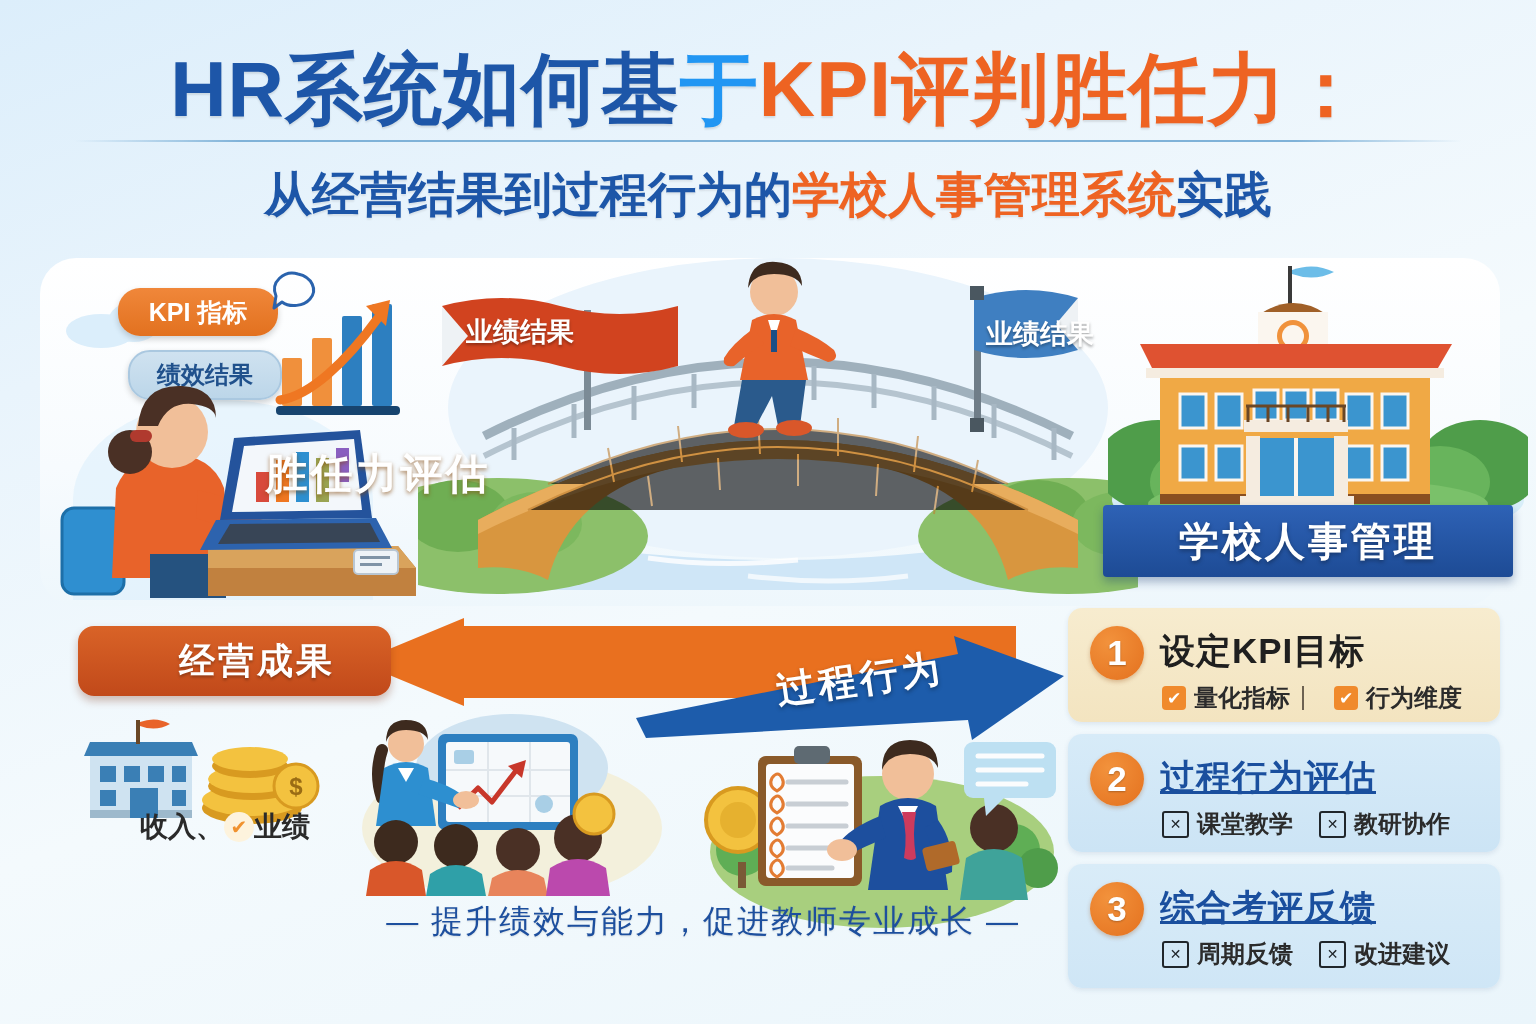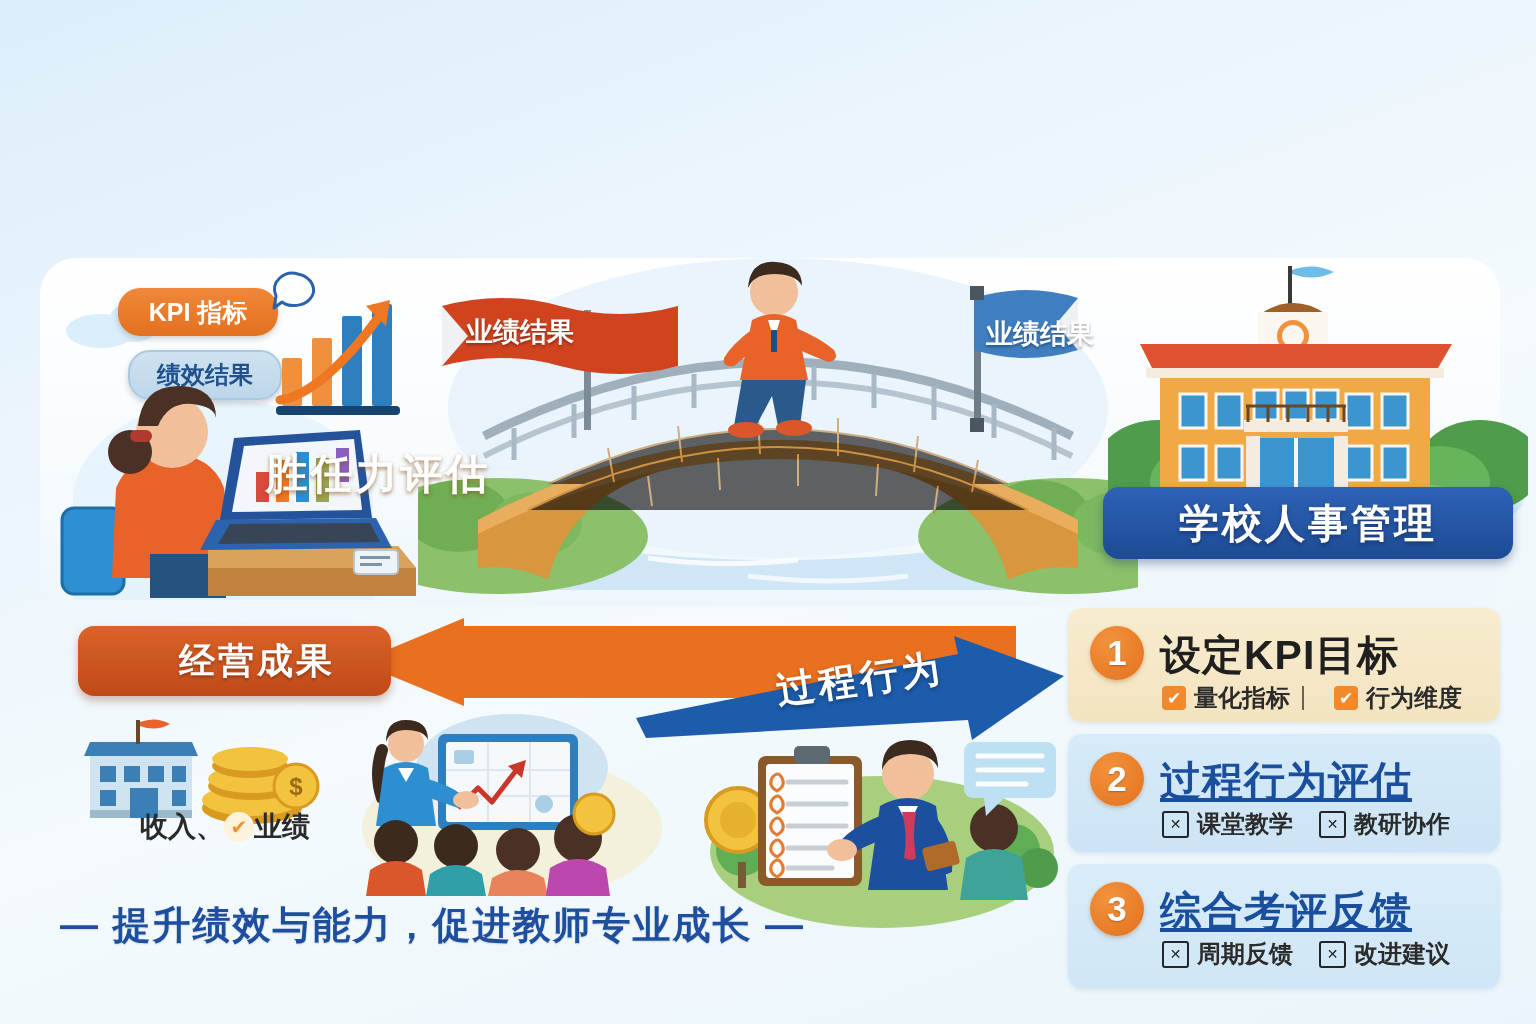--- a/index.html
+++ b/index.html
@@ -69,23 +69,23 @@
   }
   
   .flag-text{
     position:absolute;font-size:27px;font-weight:bold;color:#fff;
     text-shadow:0 2px 3px rgba(0,0,0,.35);white-space:nowrap;
   }
 
   
   .school-wrap{position:absolute;left:1090px;top:10px;width:420px;height:280px;}
   .school-pill{
-    position:absolute;left:1085px;top:237px;width:410px;height:72px;
+    position:absolute;left:1085px;top:255px;width:410px;height:72px;
     background:linear-gradient(180deg,#2e62b6,#1d4b95);
-    border-radius:16px;display:flex;align-items:center;justify-content:center;
+    border-radius:4px;display:flex;align-items:center;justify-content:center;
     color:#fff;font-size:40px;font-weight:bold;letter-spacing:3px;
     box-shadow:0 5px 10px rgba(20,55,110,.35);
     text-shadow:0 2px 4px rgba(0,0,0,.35);
   }
 
   
   .lower{position:absolute;left:0;top:600px;width:1536px;height:424px;}
 
   .result-pill{
     position:absolute;left:78px;top:26px;width:268px;height:70px;
@@ -107,22 +107,22 @@
     font-size:28px;font-weight:bold;color:#2a2a2a;
     display:flex;align-items:center;justify-content:center;
   }
   .chk-round{
     width:30px;height:30px;border-radius:50%;
     background:#fdf3dd;display:inline-flex;align-items:center;justify-content:center;
     color:#f0922f;font-size:20px;font-weight:bold;
   }
 
   .tagline{
-    position:absolute;left:60px;top:300px;width:960px;text-align:left;
-    font-size:38px;font-weight:bold;color:#1d4f9e;letter-spacing:2px;
+    position:absolute;left:60px;top:300px;width:960px;text-align:right;
+    font-size:32px;font-weight:normal;color:#1d4f9e;letter-spacing:2px;
     white-space:nowrap;text-shadow:0 1px 2px rgba(0,0,0,.12);
   }
 
   
   .cards{position:absolute;left:1068px;top:608px;width:446px;height:398px;}
   .card{
     position:absolute;left:0;width:432px;border-radius:14px;
     box-shadow:0 2px 5px rgba(60,90,130,.12);
   }
   .card-1{top:0;height:114px;background:linear-gradient(180deg,#f7eccf,#f3e4c0);}
@@ -131,21 +131,21 @@
 
   .num{
     position:absolute;left:22px;top:18px;width:54px;height:54px;border-radius:50%;
     background:radial-gradient(circle at 35% 30%,#f2923c,#e4711e);
     color:#fff;font-size:35px;font-weight:bold;
     display:flex;align-items:center;justify-content:center;
     box-shadow:0 2px 4px rgba(150,70,10,.3);
     text-shadow:0 1px 2px rgba(0,0,0,.25);
   }
   .card-head{
-    position:absolute;left:92px;top:20px;font-size:41px;font-weight:bold;
+    position:absolute;left:92px;top:20px;font-size:35px;font-weight:bold;
     letter-spacing:1px;white-space:nowrap;
   }
   .head-dark{color:#1f1f1f;}
   .head-blue{color:#1a4f9e;text-decoration:underline;}
   .sub-row{
     position:absolute;left:94px;top:74px;display:flex;gap:26px;
     font-size:24px;color:#2b2b2b;white-space:nowrap;
   }
   .sub-item{display:flex;align-items:center;gap:8px;font-weight:bold;}
   .cb-orange{
@@ -159,20 +159,29 @@
     color:#20262b;font-size:14px;font-weight:bold;background:transparent;
   }
 
   .divider-dash{display:inline-block;width:2px;height:24px;background:#6d6252;margin:0 4px;}
 </style>
 </head>
 <body>
 
 <div class="stage">
 
+  <div class="header">
+    <div class="title">
+      <span class="t-navy">HR系统如何基</span><span class="t-blue">于</span><span class="t-orange">KPI评判胜任力：</span>
+    </div>
+    <div class="title-rule"></div>
+    <div class="subtitle">
+      <span class="t-navy">从经营结果到过程行为的</span><span class="t-orange">学校人事管理系统</span><span class="t-navy">实践</span>
+    </div>
+  </div>
 
   <div class="scene">
     <div class="scene-bg"></div>
 
     <div class="cloud" style="left:48px;top:64px;width:70px;height:34px;"></div>
     <div class="cloud" style="left:90px;top:52px;width:52px;height:40px;"></div>
     <div class="cloud" style="left:860px;top:34px;width:90px;height:36px;opacity:.55;"></div>
     <div class="cloud" style="left:55px;top:150px;width:300px;height:200px;opacity:.55;border-radius:50% 50% 0 0;"></div>
 
     <div class="badge badge-perf">绩效结果</div>

